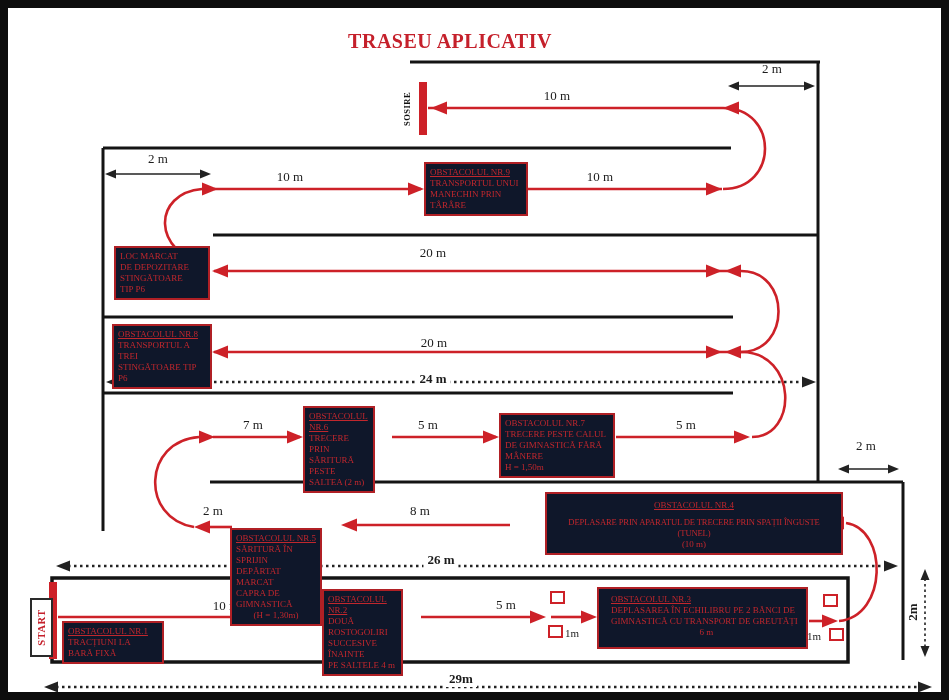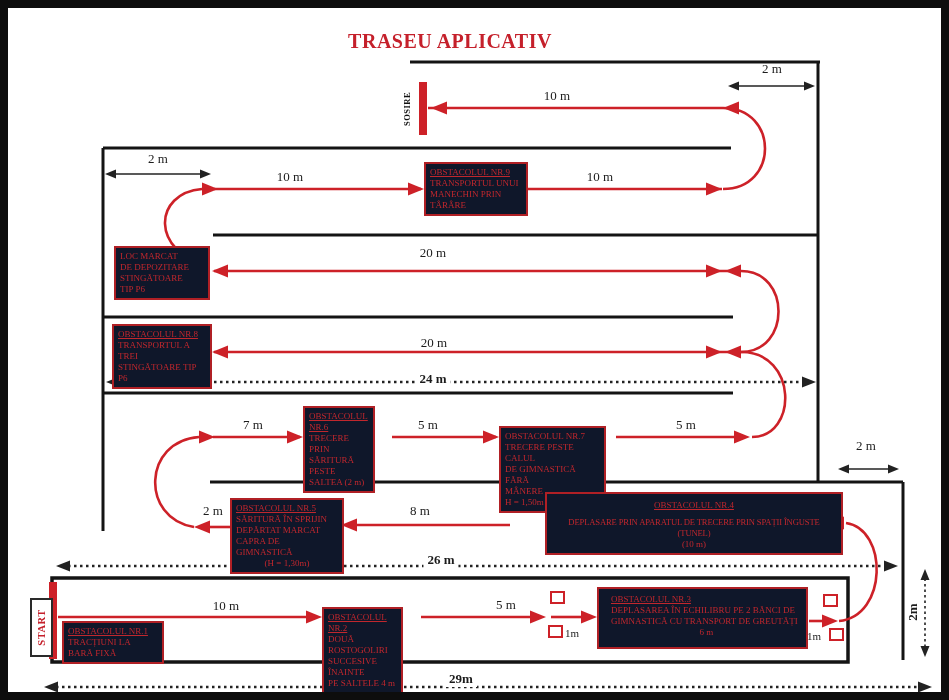--- a/index.html
+++ b/index.html
@@ -207,50 +207,50 @@
     <span class="l">STINGĂTOARE TIP P6</span>
   </div>
 
   <div class="obox" style="left:303px;top:406px;width:72px;min-height:48px">
     <span class="t">OBSTACOLUL NR.6</span>
     <span class="l">TRECERE PRIN</span>
     <span class="l">SĂRITURĂ PESTE</span>
     <span class="l">SALTEA (2 m)</span>
   </div>
 
-  <div class="obox" style="left:499px;top:426px;width:107px;min-height:58px">
+  <div class="obox" style="left:499px;top:413px;width:116px;min-height:58px">
     <span class="l">OBSTACOLUL NR.7</span>
     <span class="l">TRECERE PESTE CALUL</span>
     <span class="l">DE GIMNASTICĂ FĂRĂ</span>
     <span class="l">MÂNERE</span>
     <span class="l">H = 1,50m</span>
   </div>
 
-  <div class="obox" style="left:230px;top:498px;width:114px;min-height:54px">
+  <div class="obox" style="left:230px;top:528px;width:92px;min-height:54px">
     <span class="t">OBSTACOLUL NR.5</span>
     <span class="l">SĂRITURĂ ÎN SPRIJIN</span>
     <span class="l">DEPĂRTAT MARCAT</span>
     <span class="l">CAPRA DE GIMNASTICĂ</span>
     <span class="c">(H = 1,30m)</span>
   </div>
 
   <div class="obox mid wide" style="left:510px;top:492px;width:298px;min-height:60px;padding-top:6px">
     <span class="t" style="display:inline-block">OBSTACOLUL NR.4</span>
     <span class="l" style="margin-top:6px">DEPLASARE PRIN APARATUL DE TRECERE PRIN SPAȚII ÎNGUSTE (TUNEL)</span>
     <span class="c">(10 m)</span>
   </div>
 
   <div class="obox" style="left:597px;top:587px;width:211px;min-height:62px;padding-left:12px;padding-top:5px">
     <span class="t">OBSTACOLUL NR.3</span>
     <span class="l">DEPLASAREA ÎN ECHILIBRU PE 2 BĂNCI DE</span>
     <span class="l">GIMNASTICĂ CU TRANSPORT DE GREUTĂȚI</span>
     <span class="c">6 m</span>
   </div>
 
-  <div class="obox" style="left:322px;top:607px;width:81px;min-height:50px">
+  <div class="obox" style="left:322px;top:589px;width:81px;min-height:50px">
     <span class="t">OBSTACOLUL NR.2</span>
     <span class="l">DOUĂ ROSTOGOLIRI</span>
     <span class="l">SUCCESIVE ÎNAINTE</span>
     <span class="l">PE SALTELE 4 m</span>
   </div>
 
   <div class="obox" style="left:62px;top:621px;width:102px;min-height:34px">
     <span class="t">OBSTACOLUL NR.1</span>
     <span class="l">TRACȚIUNI LA</span>
     <span class="l">BARĂ FIXĂ</span>

